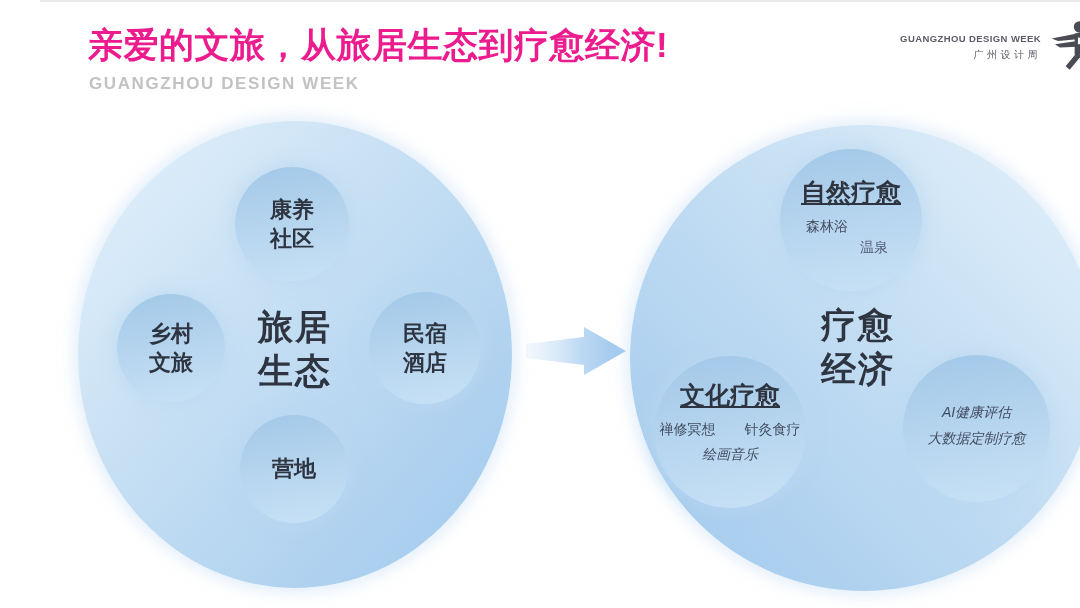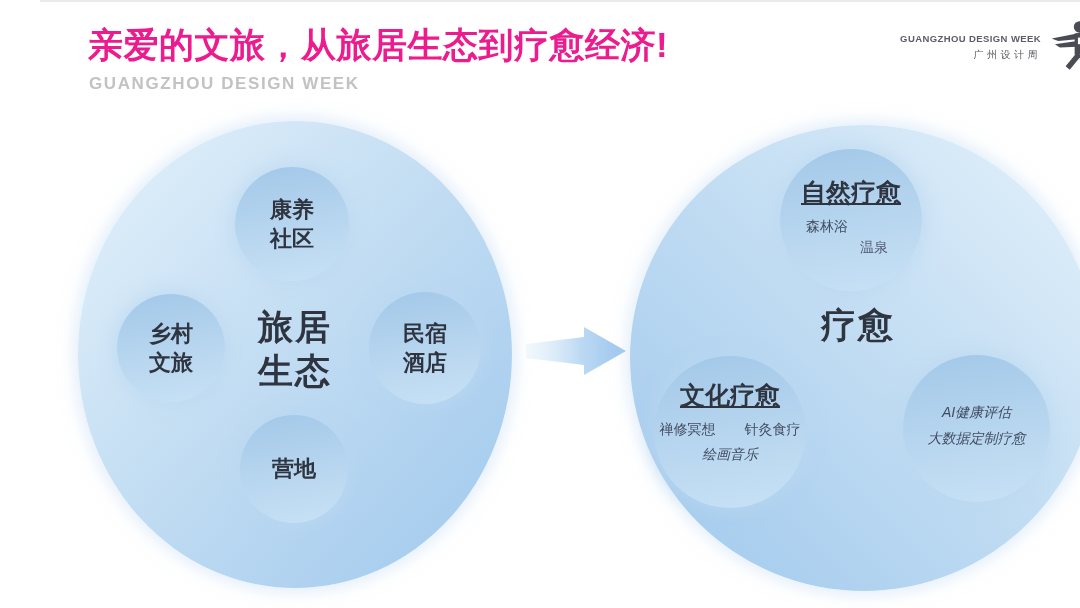--- a/index.html
+++ b/index.html
@@ -137,20 +137,21 @@
           <stop offset="1" stop-color="#9cc5ee"></stop>
         </linearGradient>
       </defs>
       <polygon points="0,23 58,16 58,6 100,30 58,54 58,44 0,37" fill="url(#arrowGrad)"></polygon>
     </svg>
   </span>
 
   <div class="big-circle bc-right"></div>
   <div class="big-label bl-right">
     <span>疗愈</span>
+    <span>经济</span>
   </div>
 
   <div class="sat sat2 s-ziran">
     <div class="sat-title">自然疗愈</div>
     <div class="sat-items">
       <span class="itm-senlin">森林浴</span>
       <span class="itm-wenquan">温泉</span>
     </div>
   </div>
 

